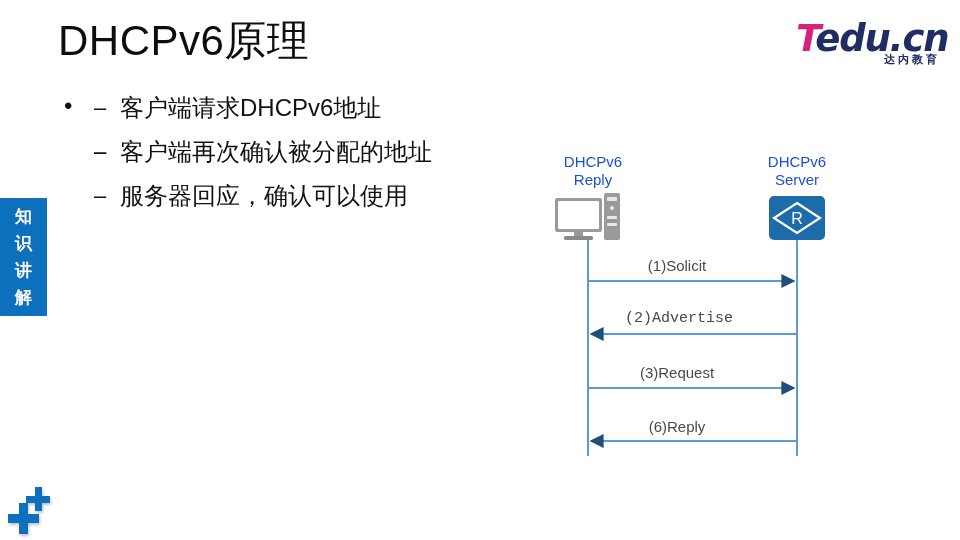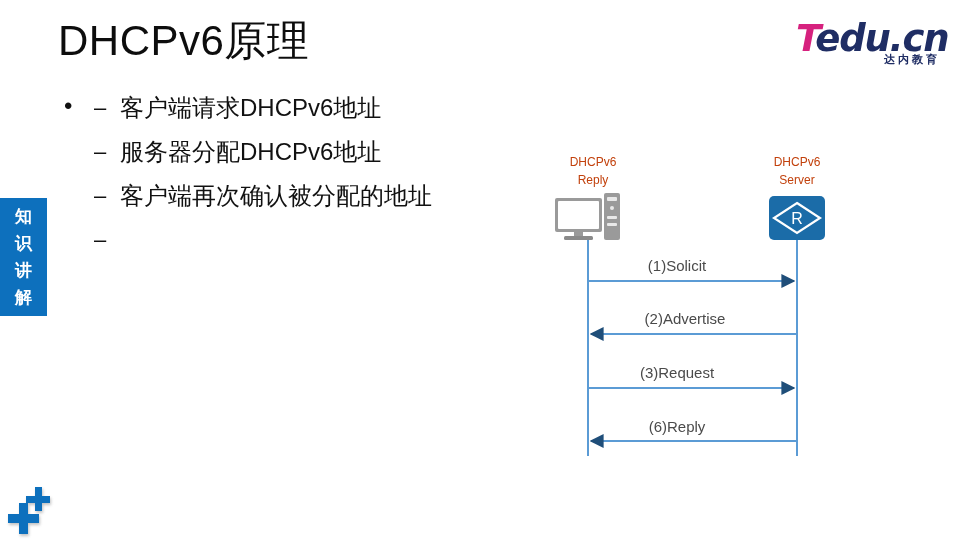--- a/index.html
+++ b/index.html
@@ -140,40 +140,40 @@
   
   #diagram {
     position: absolute;
     left: 520px;
     top: 140px;
     width: 400px;
     height: 330px;
   }
   .node-label {
     position: absolute;
-    font-size: 12px;
+    font-size: 15px;
     line-height: 18px;
-    color: #c2410c;
+    color: #1d4ed8;
     text-align: center;
     white-space: nowrap;
   }
   #client-label { left: 18px; top: 13px; width: 110px; }
   #server-label { left: 222px; top: 13px; width: 110px; }
 
   .msg-label {
     position: absolute;
     font-size: 15px;
     line-height: 18px;
     color: #4a4a4a;
     text-align: center;
     width: 178px;
     white-space: nowrap;
   }
   #msg1-label { left: 68px; top: 117px; }
-  #msg2-label { left: 76px; top: 170px; }
+  #msg2-label { left: 70px; top: 170px; font-family: Liberation Mono, monospace; }
   #msg3-label { left: 68px; top: 224px; }
   #msg4-label { left: 68px; top: 278px; }
 
   #diagram svg { position: absolute; left: 0; top: 0; }
 </style>
 </head>
 <body>
 
 <div id="slide">
 
@@ -199,30 +199,30 @@
       <span class="marker">•</span>
     </div>
 
     <div class="lvl2">
       <span class="marker">–</span>
       <span>客户端请求DHCPv6地址</span>
     </div>
 
     <div class="lvl2">
       <span class="marker">–</span>
-      <span>服务器分配DHCPv6地址</span>
     </div>
 
     <div class="lvl2">
       <span class="marker">–</span>
       <span>客户端再次确认被分配的地址</span>
     </div>
 
     <div class="lvl2">
       <span class="marker">–</span>
+      <span>服务器回应，确认可以使用</span>
     </div>
 
   </div>
 
   <div id="diagram">
 
     <svg width="400" height="330" viewBox="0 0 400 330">
       <defs>
         <marker id="arrR" viewBox="0 0 10 10" refX="9" refY="5" markerWidth="7" markerHeight="7" orient="auto-start-reverse">
           <path d="M0,0 L10,5 L0,10 z" fill="#1f4e79"></path>

